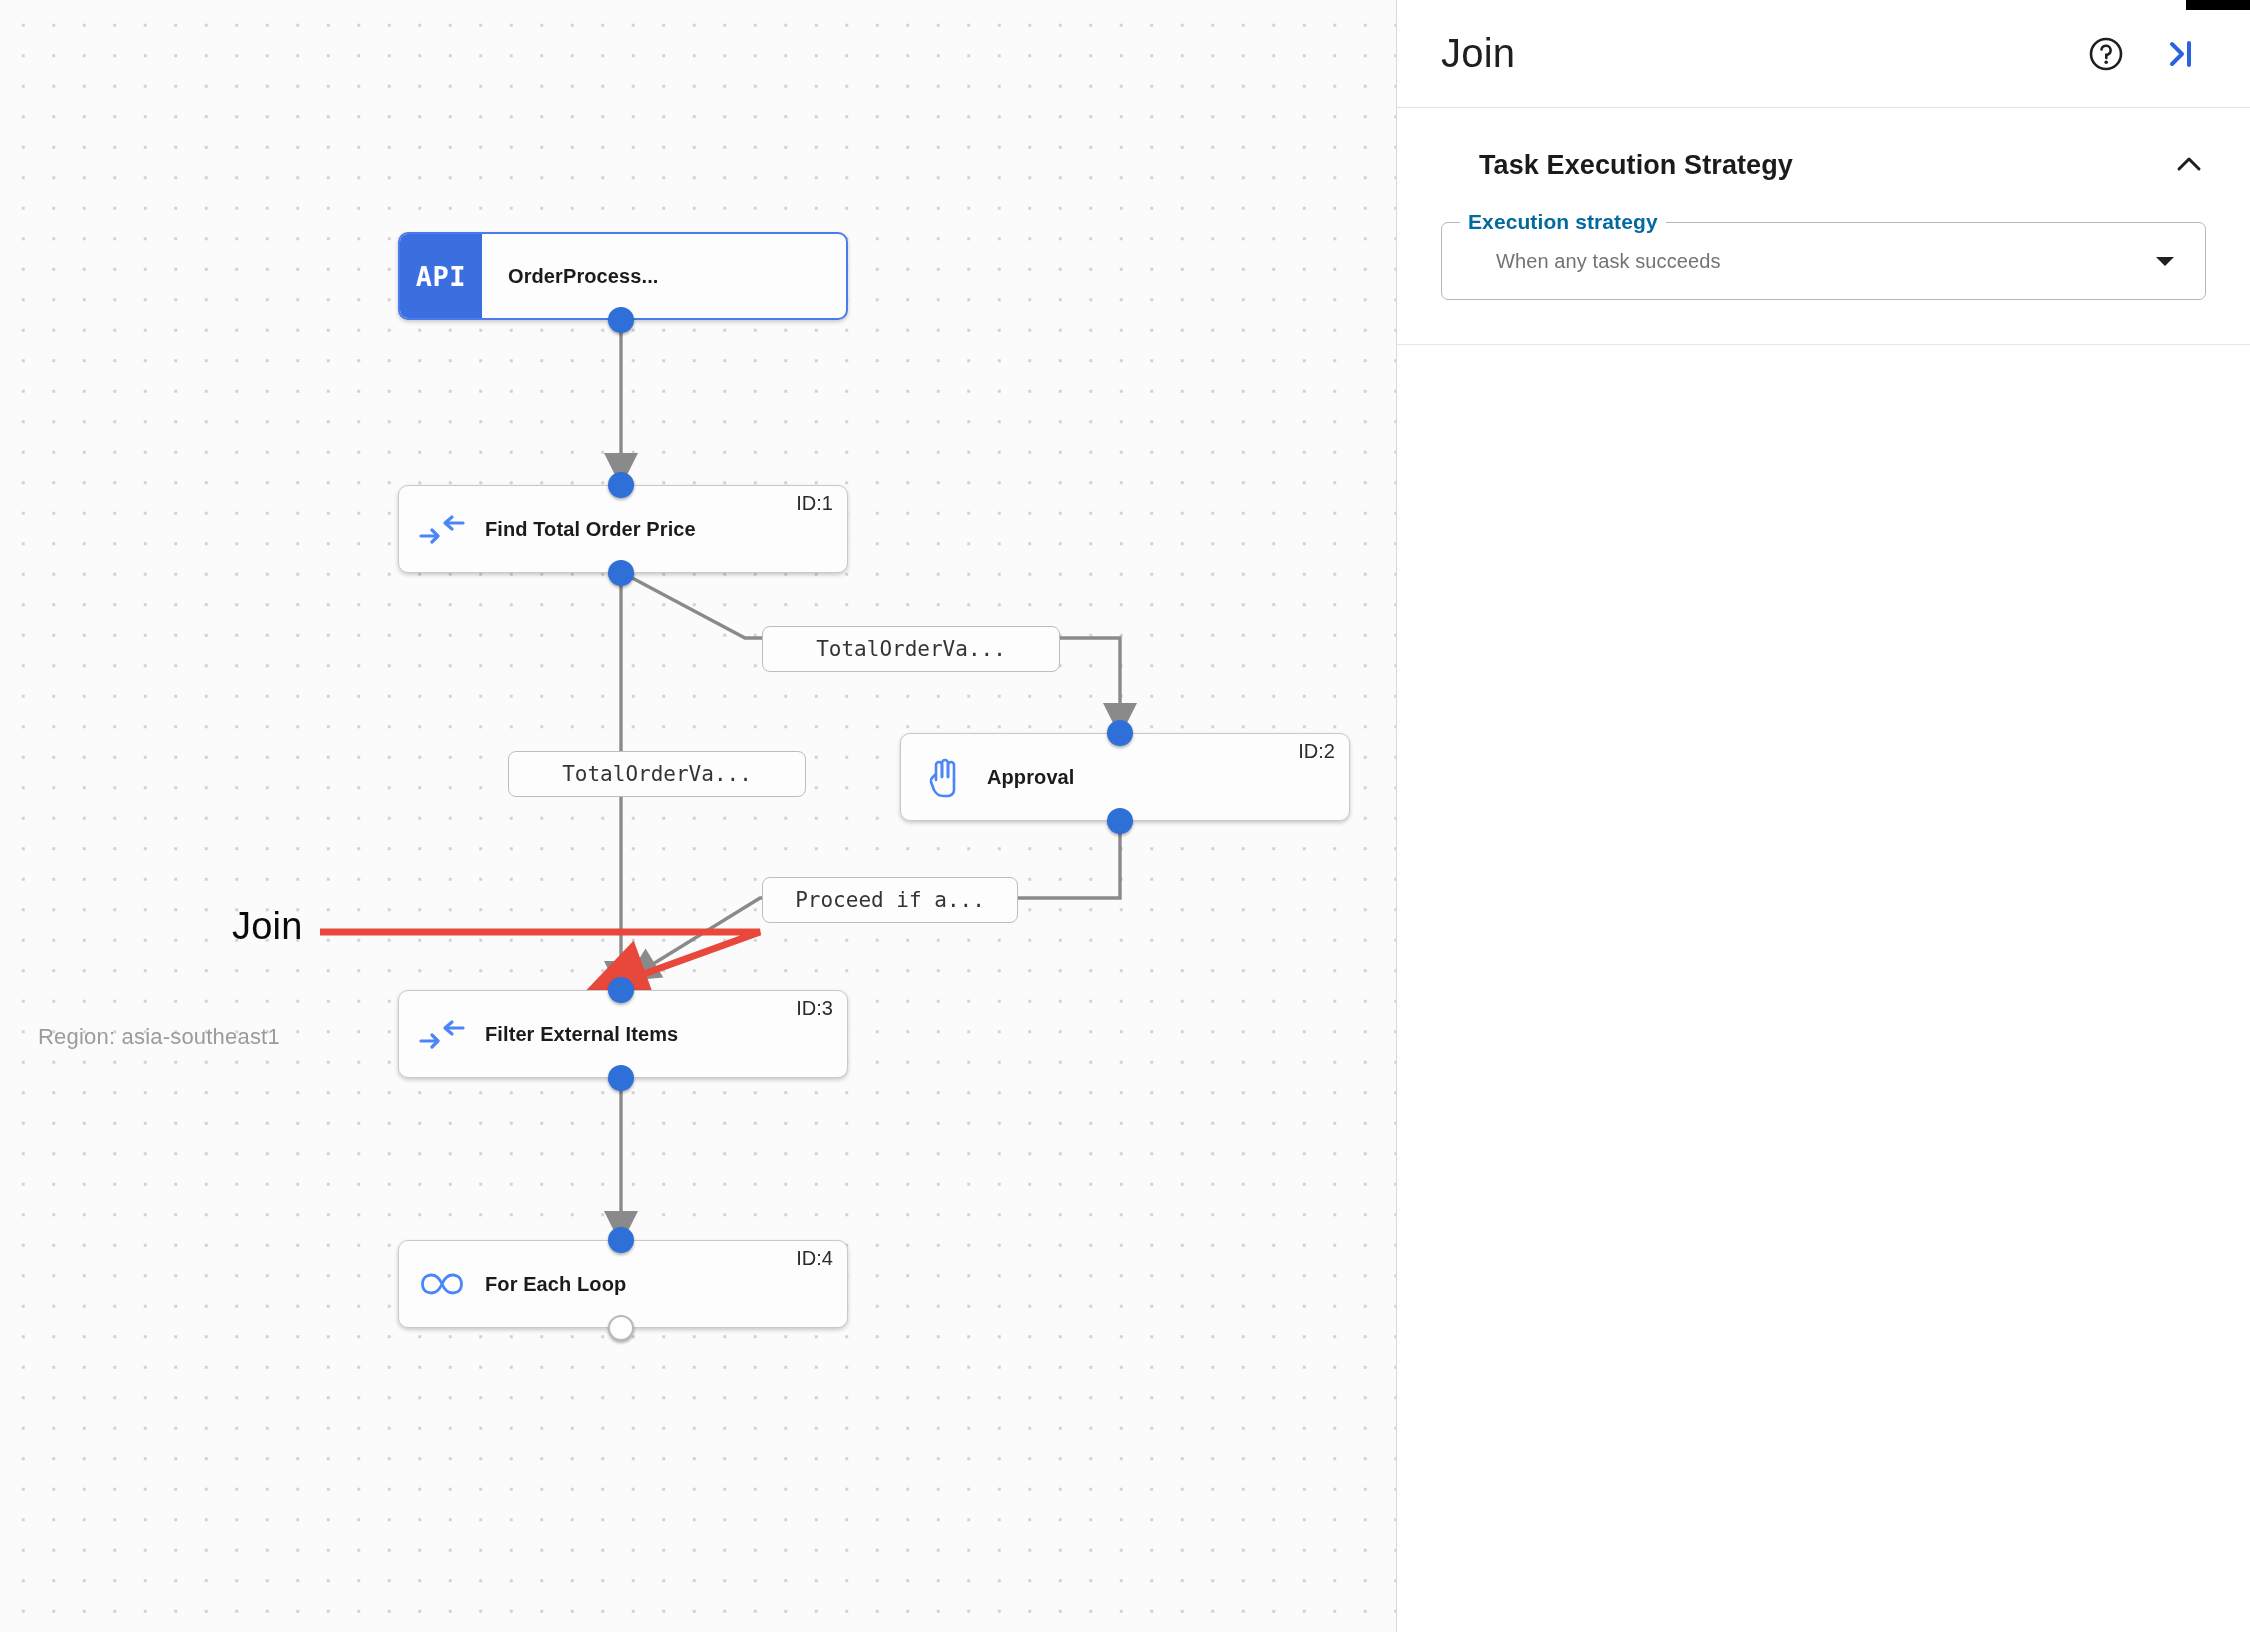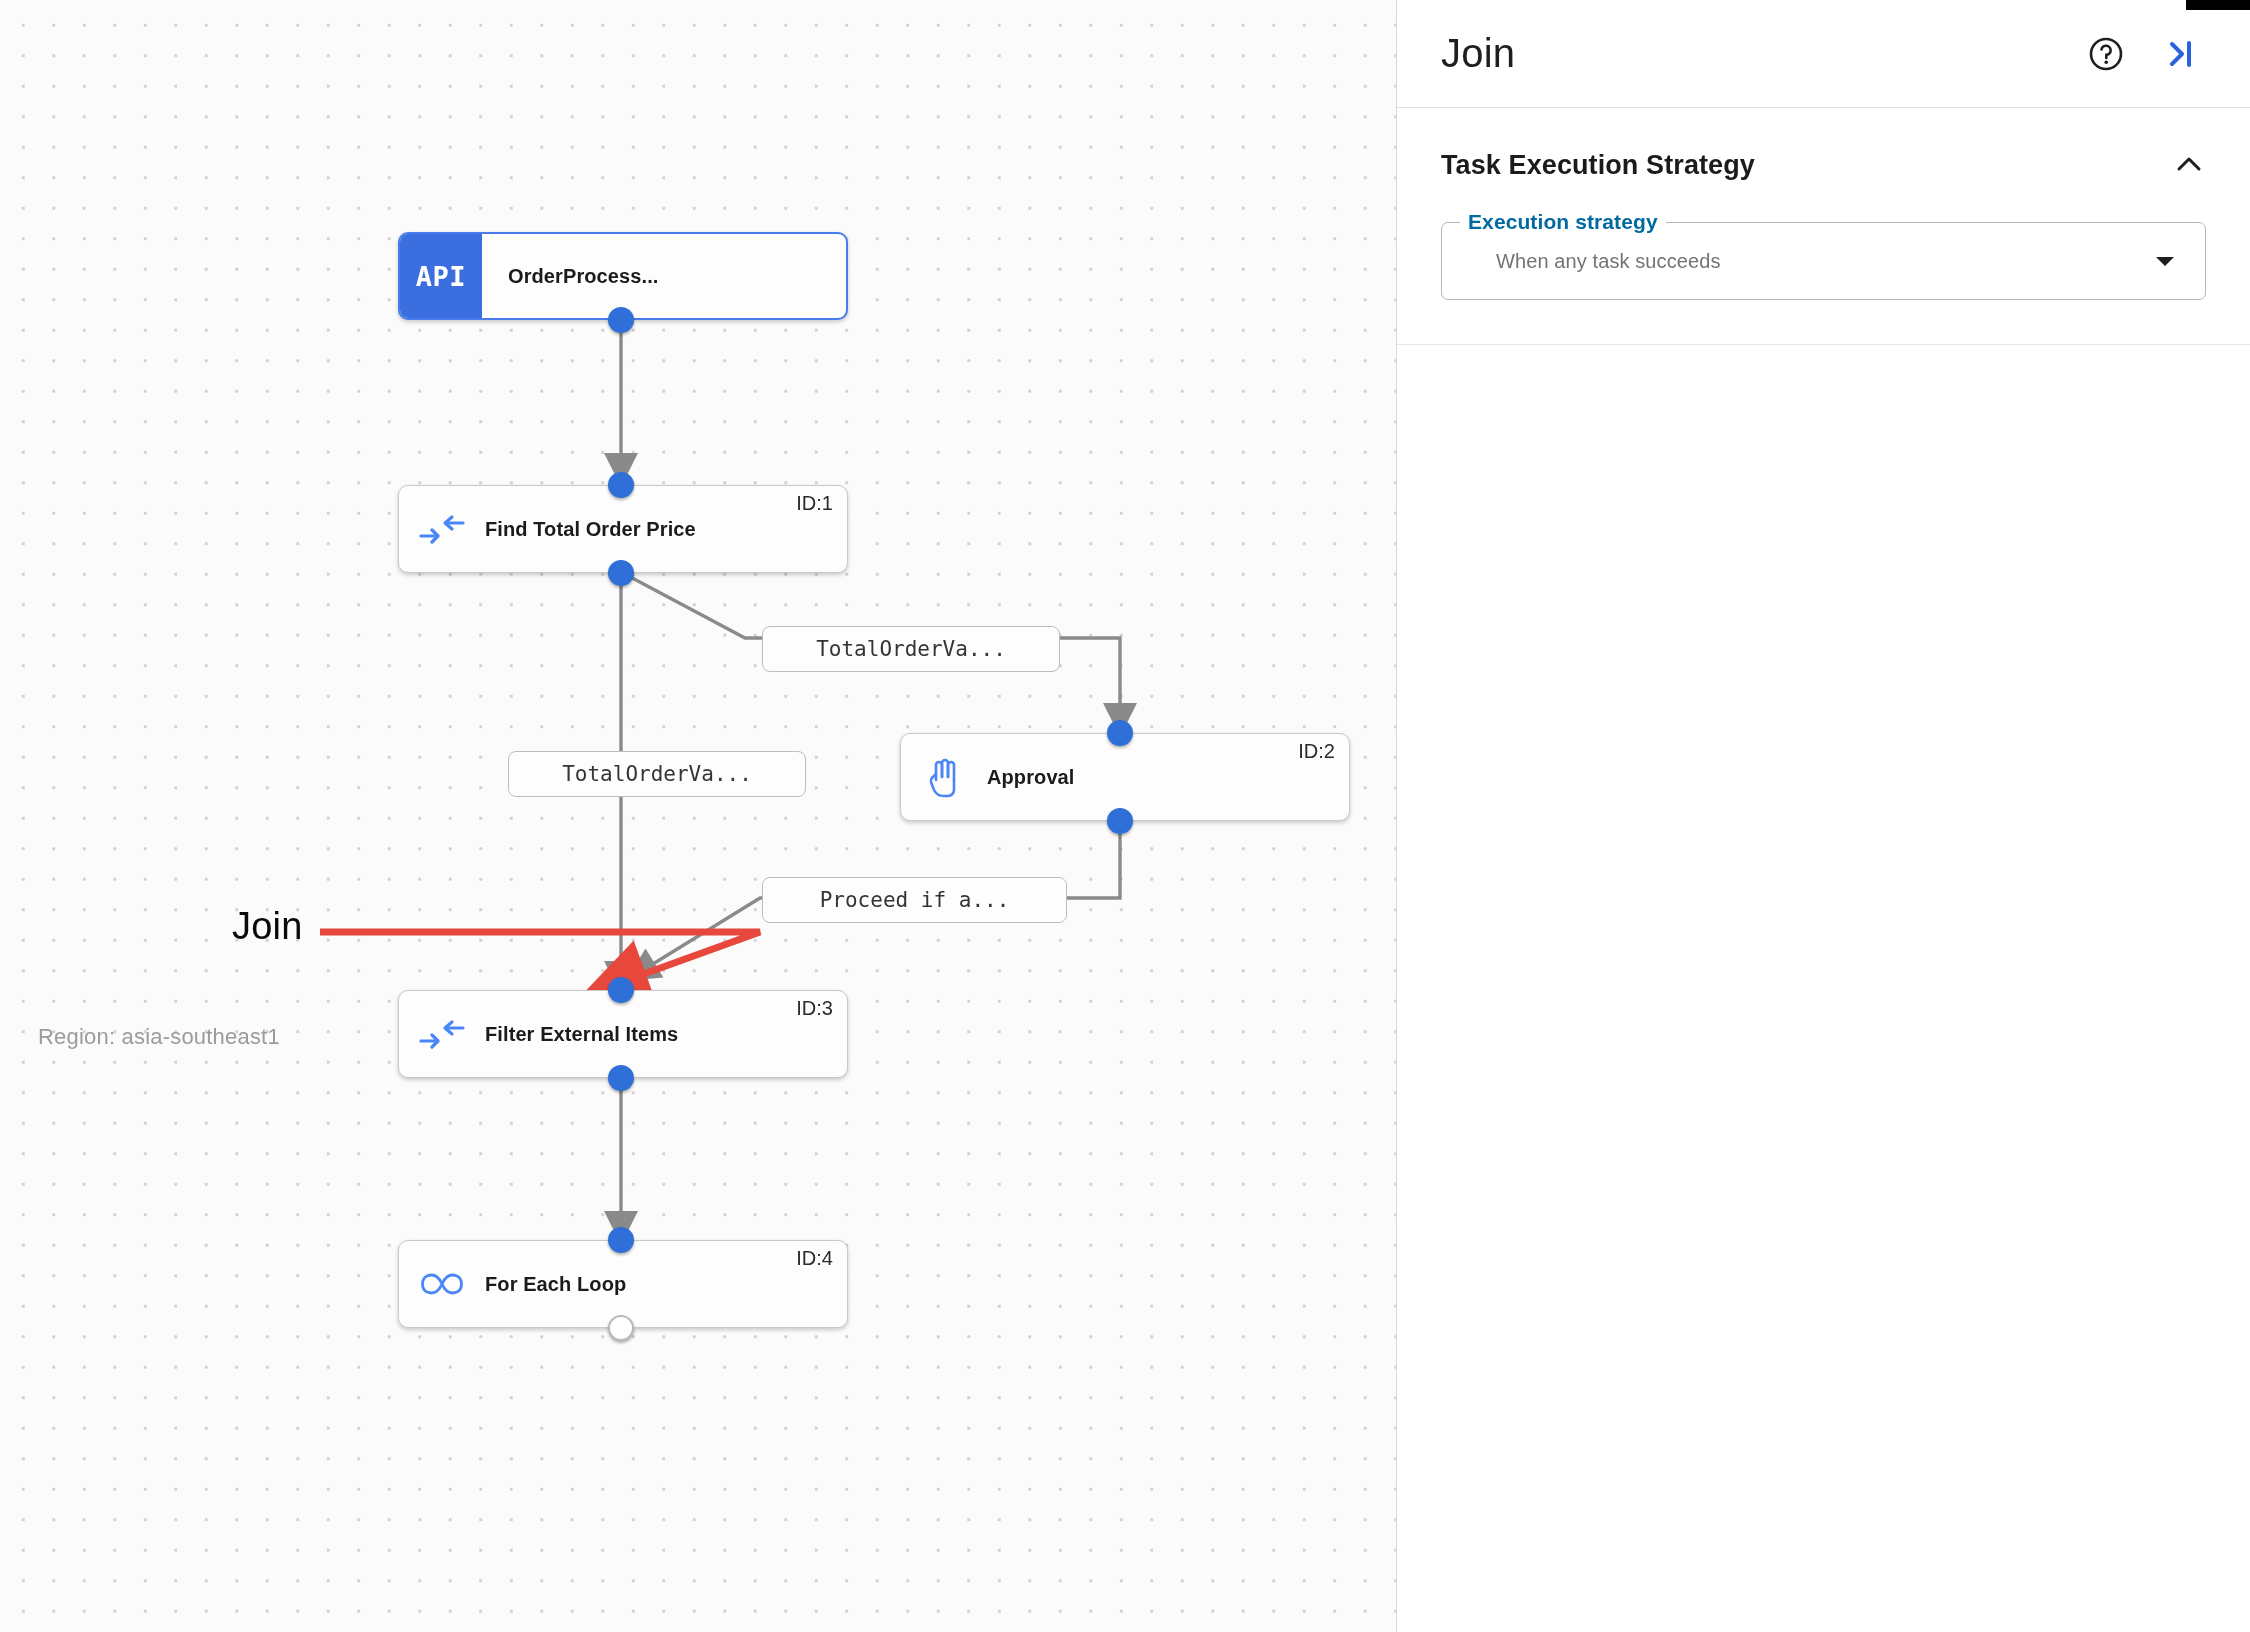--- a/index.html
+++ b/index.html
@@ -140,20 +140,21 @@
     border-bottom: 1px solid #e6e6e6;
     padding-bottom: 44px;
   }
   .section-head {
     display: flex; align-items: center;
     margin-bottom: 40px;
   }
   .section-title {
     font-size: 27px; font-weight: bold; color: #1b1b1b; flex: 1;
     letter-spacing: .1px;
+    margin-left: 38px;
   }
   .chev { width: 34px; height: 34px; display:flex; align-items:center; justify-content:center; cursor:pointer;}
 
   
   .field {
     position: relative;
     height: 78px;
     border: 1px solid #b6b6b6;
     border-radius: 7px;
     display: flex; align-items: center;
@@ -261,21 +262,21 @@
             <path d="M12,18 L8,22 a4,4 0 0 0 -1,4 L10,34 a11,11 0 0 0 10,6 L24,40 a6,6 0 0 0 6,-6 L30,24"></path>
           </g>
         </svg>
       </div>
       <div class="node-title">Approval</div>
       <div class="node-id">ID:2</div>
     </div>
     <div class="port" style="left:1107px; top:720px;"></div>
     <div class="port" style="left:1107px; top:808px;"></div>
 
-    <div class="edge-label" style="left:762px; top:877px; width:305px;">Proceed if a...</div>
+    <div class="edge-label" style="left:762px; top:877px; width:256px;">Proceed if a...</div>
 
     <div class="node" style="left:398px; top:990px; width:450px; height:88px;">
       <div class="node-icon">
         <svg width="46" height="30" viewBox="0 0 46 30">
           <g stroke="#4a86f7" stroke-width="3.2" fill="none" stroke-linecap="round" stroke-linejoin="round">
             <path d="M2,22 L18,22"></path>
             <path d="M13,16 L19,22 L13,28"></path>
             <path d="M44,9 L27,9"></path>
             <path d="M33,3 L26,9 L33,15"></path>
           </g>

